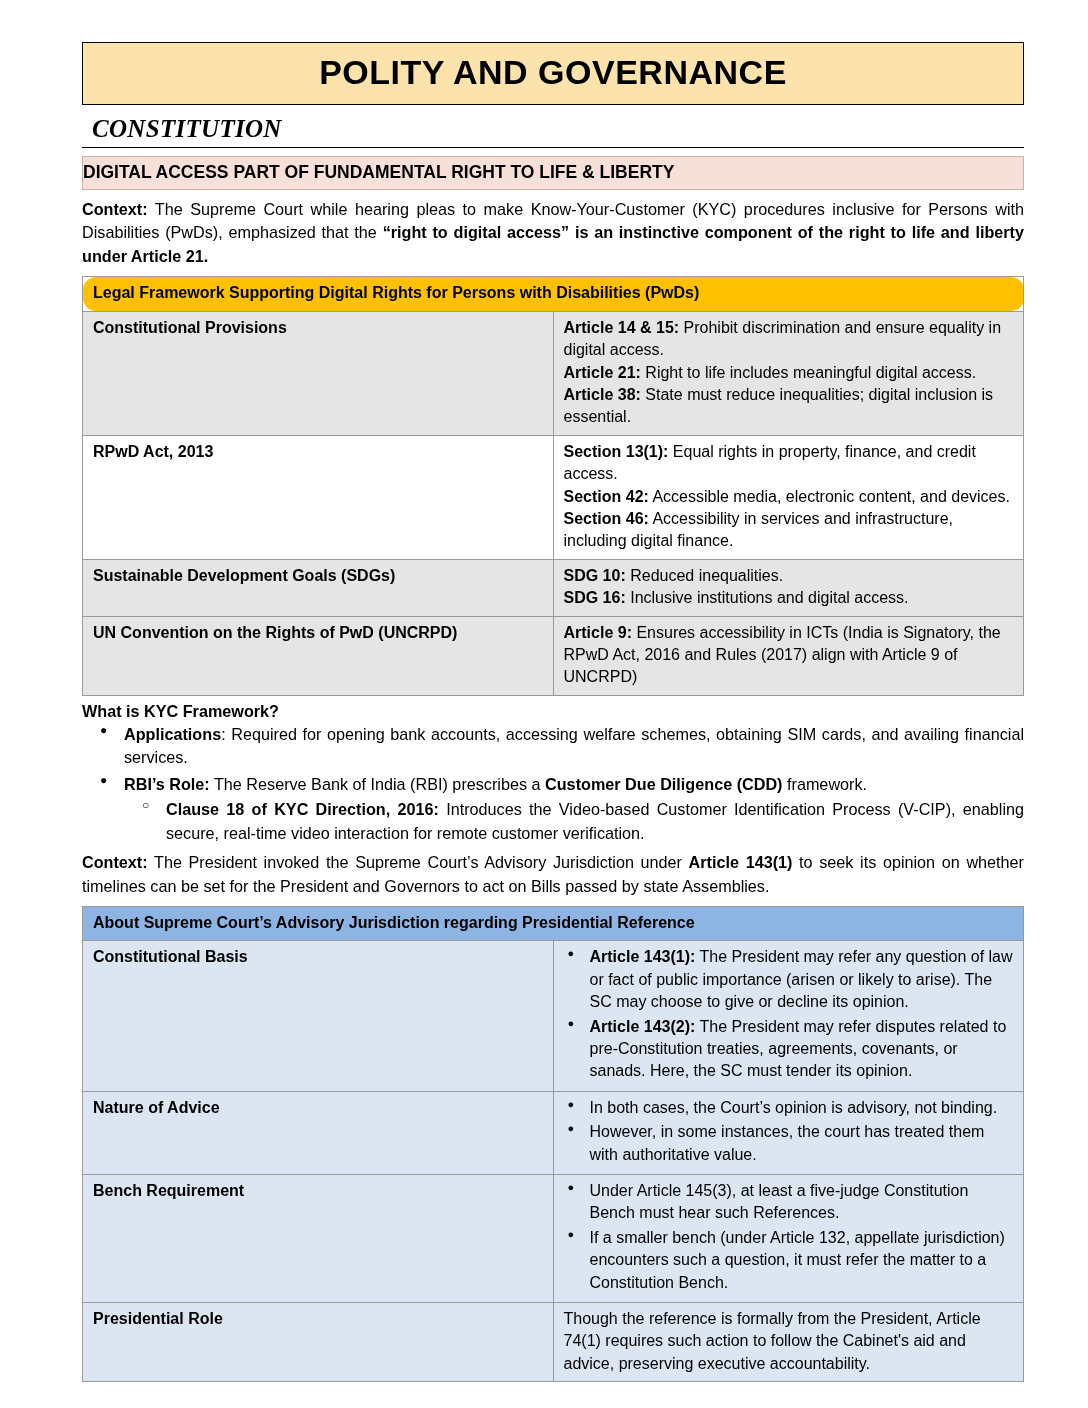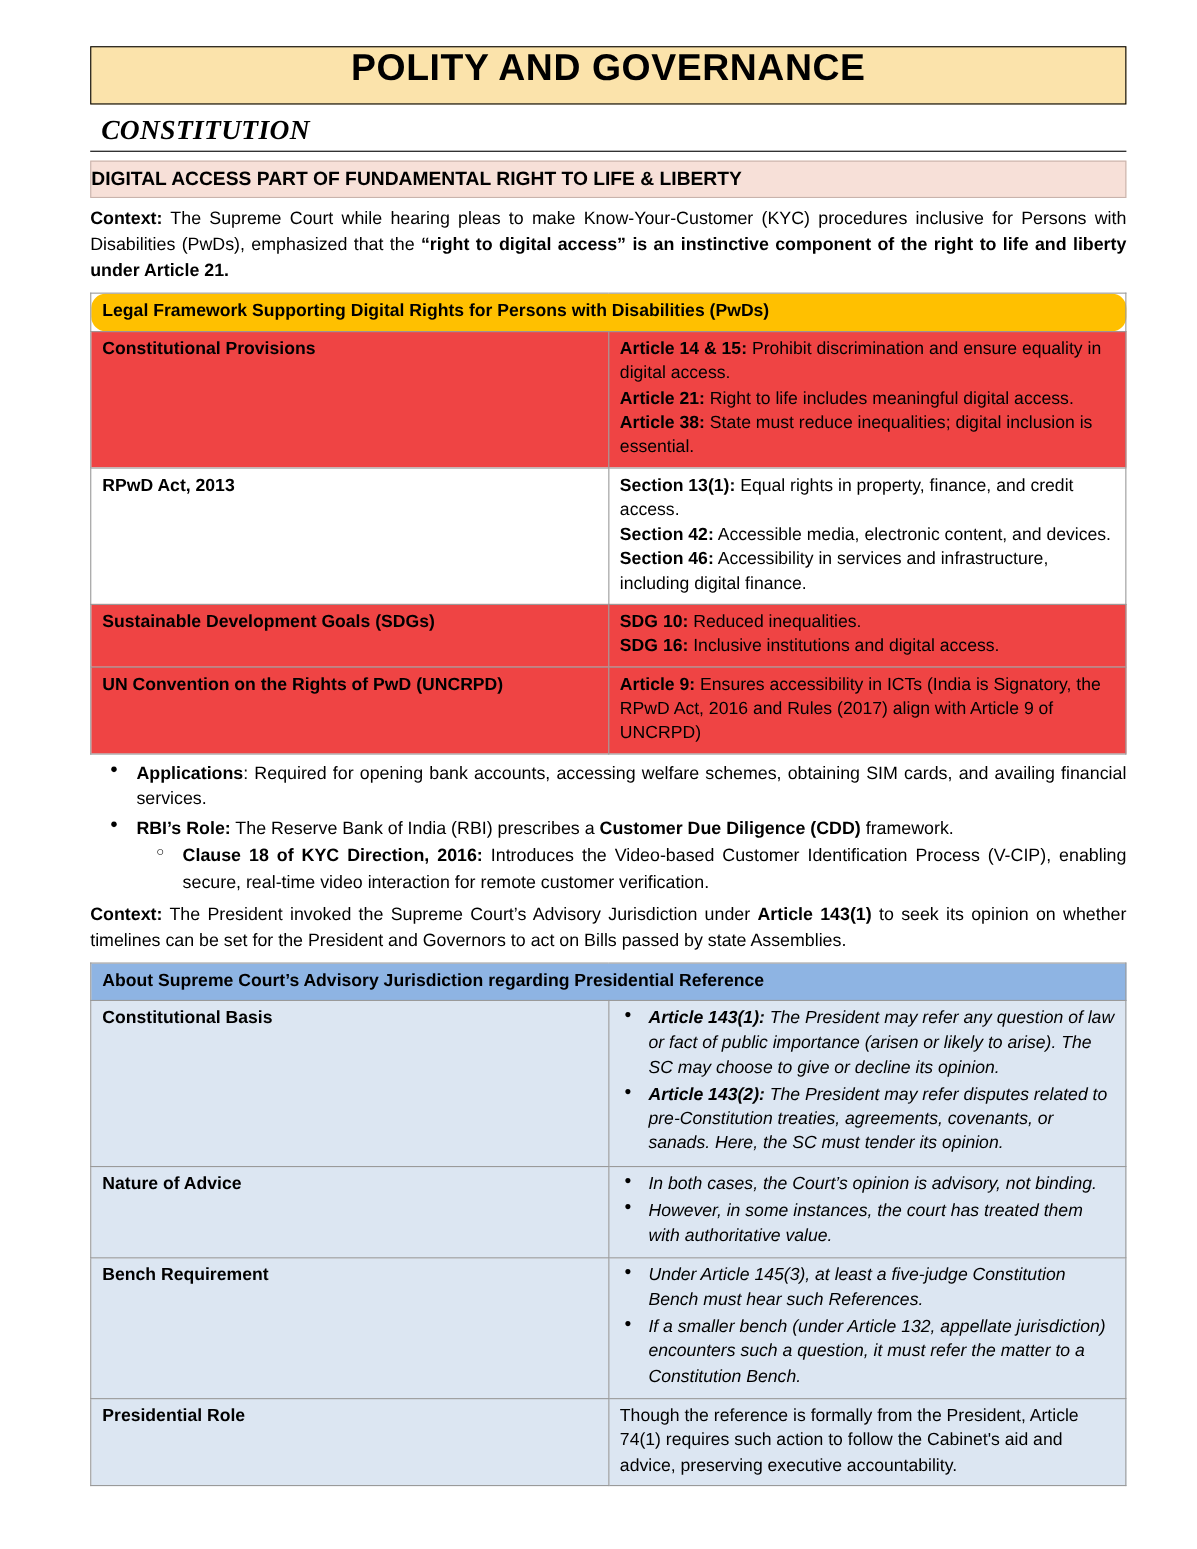--- a/index.html
+++ b/index.html
@@ -19,21 +19,21 @@
     min-height: 1408px;
     box-sizing: border-box;
     padding: 42px 64px 0 82px;
     position: relative;
   }
   
   .title-banner {
     border: 1.5px solid #000;
     background: #fbe3ab;
     text-align: center;
-    padding: 0 0 12px 0;
+    padding: 10px 0 12px 0;
   }
   .title-banner .title-text {
     font-size: 34px;
     font-weight: bold;
     letter-spacing: 0.5px;
     font-family: "Liberation Sans", sans-serif;
   }
   
   .chapter-heading {
     font-size: 25px;
@@ -87,21 +87,21 @@
     padding-bottom: 5px;
     border-radius: 13px;
   }
   .tbl-header-blue td {
     background: #8eb4e3;
     font-weight: bold;
     font-size: 16px;
     padding-top: 4px;
     padding-bottom: 5px;
   }
-  .row-tan td { background: #ef4444; }
+  .row-tan td { background: #e5e5e5; }
   .row-white td { background: #ffffff; }
   .row-blue td { background: #dce6f2; }
   .col-label { width: 185px; font-weight: bold; }
   .col-label-blue { width: 185px; font-weight: bold; }
   .cell-line { display: block; }
   
   ul.b1 {
     list-style: none;
     margin: 2px 0 6px 0;
     padding: 0;
@@ -138,21 +138,20 @@
     content: "\25CB";
     position: absolute;
     left: 18px;
     top: -1px;
     font-size: 12px;
   }
   ul.cell-bullets {
     list-style: none;
     margin: 0;
     padding: 0;
-    font-style: italic;
   }
   ul.cell-bullets > li {
     position: relative;
     padding-left: 26px;
     margin-bottom: 2px;
     line-height: 1.4;
   }
   ul.cell-bullets > li:before {
     content: "\25CF";
     position: absolute;
@@ -214,20 +213,21 @@
     </tr>
     <tr class="row-tan">
       <td class="col-label">UN Convention on the Rights of PwD (UNCRPD)</td>
       <td>
         <span class="cell-line"><span class="bold">Article 9:</span><span> Ensures accessibility in ICTs  (India is Signatory, the RPwD Act, 2016 and Rules (2017) align with Article 9 of UNCRPD)</span></span>
       </td>
     </tr>
   </tbody>
     </table>
 
+  <div class="sub-heading">What is KYC Framework?</div>
 
   <ul class="b1">
     <li><span class="bold">Applications</span><span>: Required for opening bank accounts, accessing welfare schemes, obtaining SIM cards, and availing financial services.</span></li>
     <li><span class="bold">RBI’s Role:</span><span> The Reserve Bank of India (RBI) prescribes a </span><span class="bold">Customer Due Diligence (CDD)</span><span> framework.</span>
       <ul class="b2">
         <li><span class="bold">Clause 18 of KYC Direction, 2016:</span><span> Introduces the Video-based Customer Identification Process (V-CIP), enabling secure, real-time video interaction for remote customer verification.</span></li>
       </ul>
     </li>
   </ul>
 

